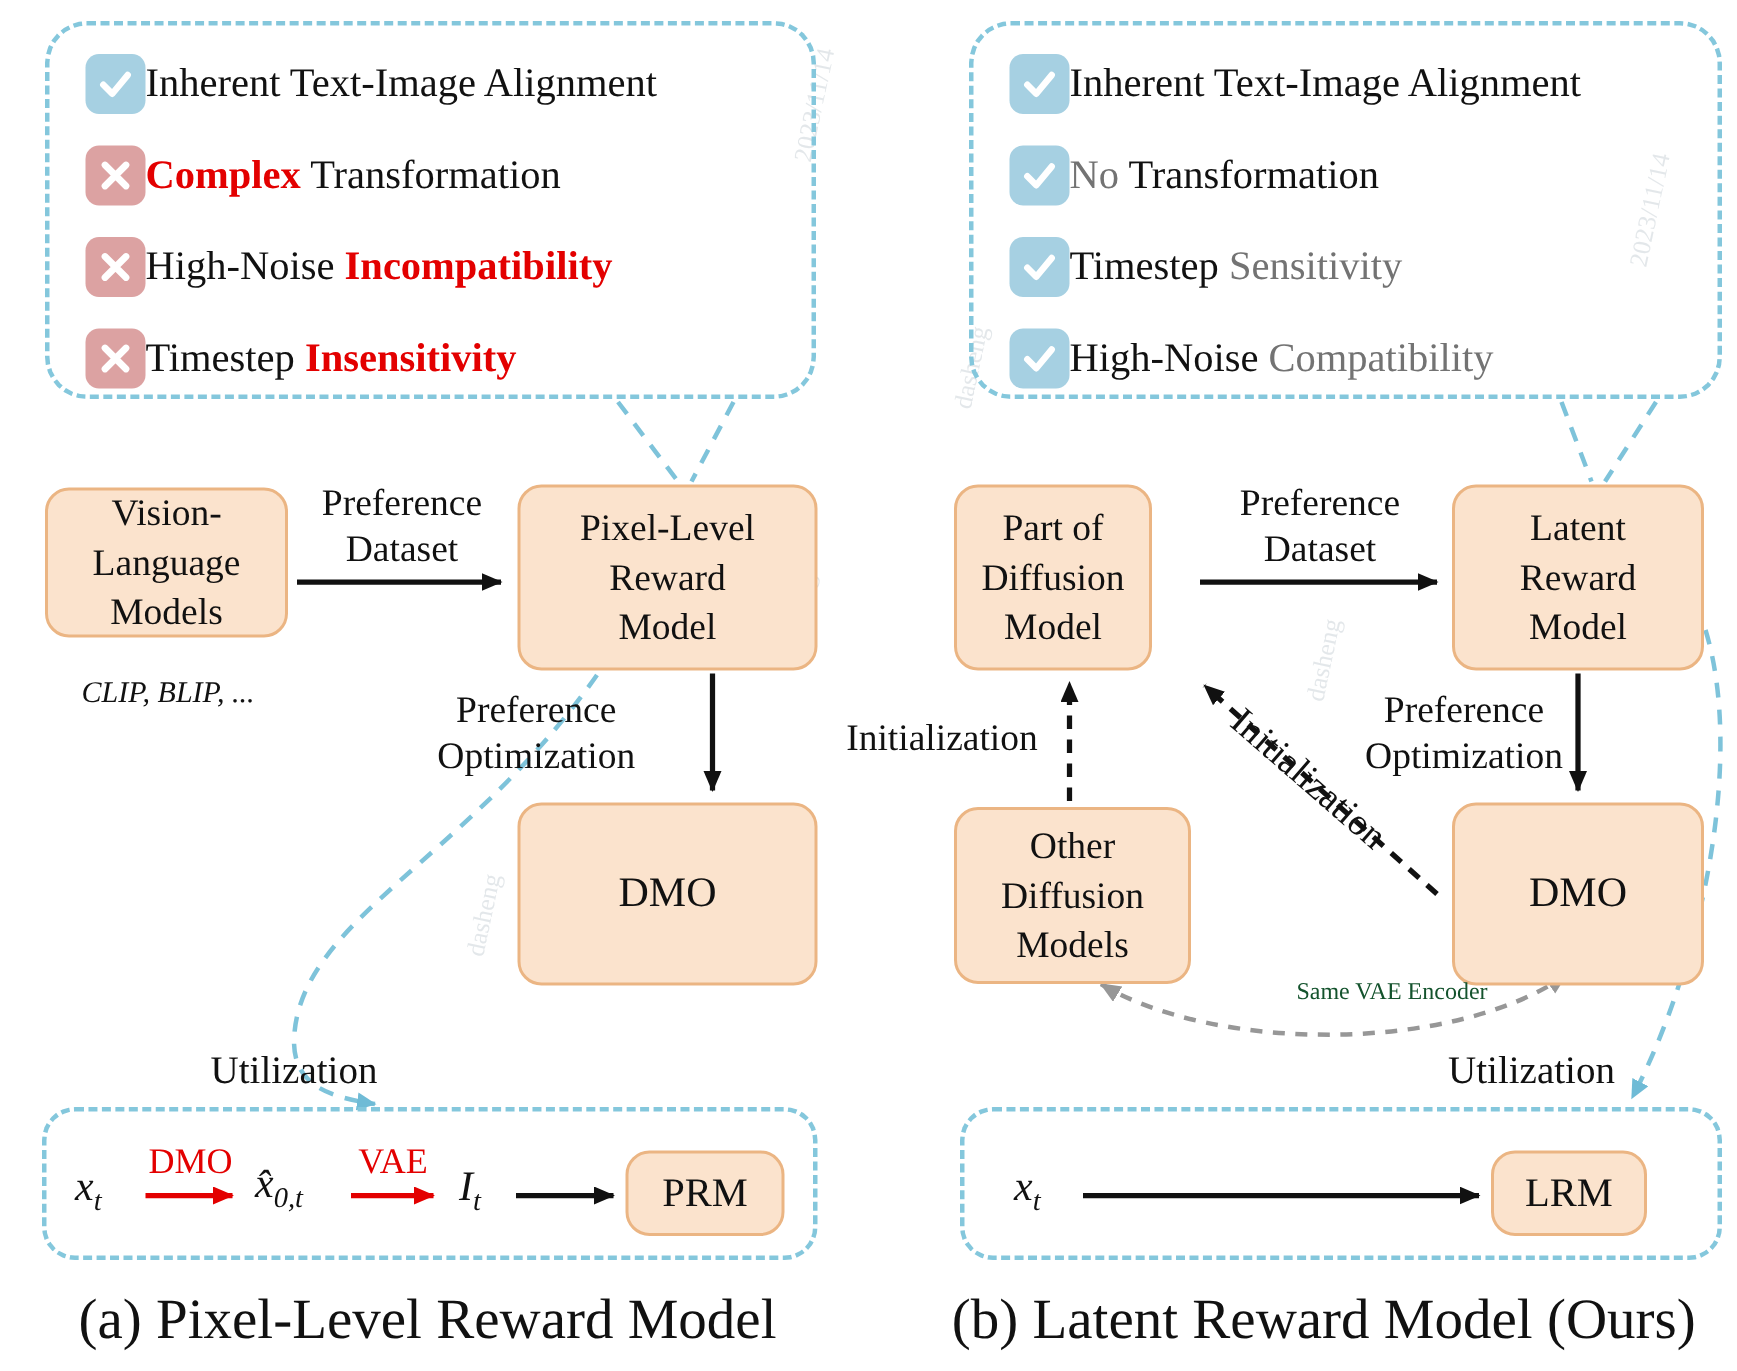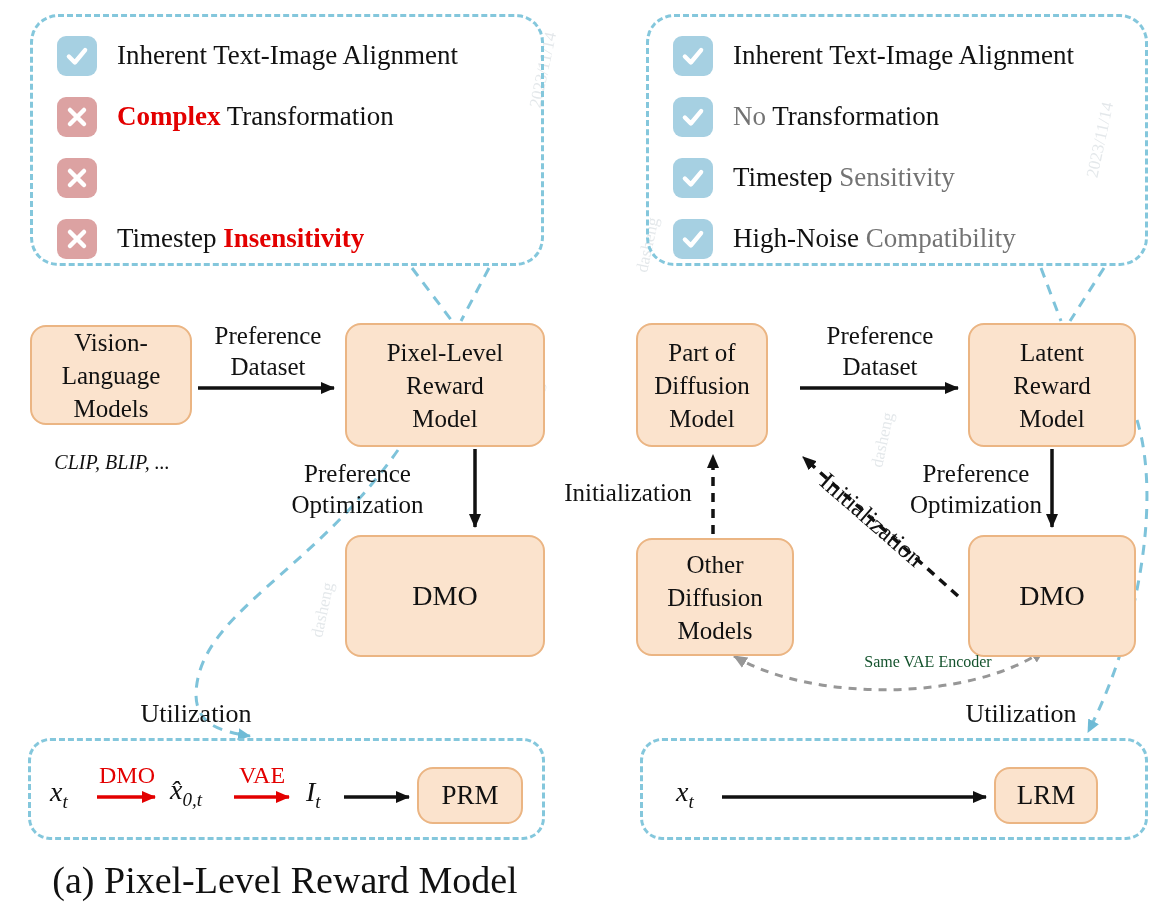--- a/index.html
+++ b/index.html
@@ -10,21 +10,21 @@
   .abs{position:absolute;}
   .layer-svg{position:absolute;left:0;top:0;z-index:1;pointer-events:none;}
   .layer-content{position:absolute;left:0;top:0;width:1158px;height:914px;z-index:2;}
   .layer-wm{position:absolute;left:0;top:0;width:1158px;height:914px;z-index:0;}
   .wm{position:absolute;font-size:17px;color:#c3ccd2;opacity:.45;transform:rotate(-78deg);white-space:nowrap;}
 
   .callout{
     position:absolute;border:3px dashed #84C7DC;border-radius:28px;
     box-sizing:border-box;padding-top:8px;
   }
-  .crow{height:61px;display:flex;align-items:center;gap:20px;padding-left:24px;text-align:right;}
+  .crow{height:61px;display:flex;align-items:center;padding-left:24px;text-align:right;}
   .cicon{width:40px;height:40px;border-radius:9px;flex:0 0 auto;display:flex;align-items:center;justify-content:center;}
   .cicon.check{background:#A6D0E2;}
   .cicon.cross{background:#DCA2A2;}
   .ctext{font-size:27px;line-height:1.1;}
   .em-red{color:#E30000;font-weight:bold;}
   .em-blue{color:#737373;font-weight:normal;}
 
   .pbox{
     position:absolute;background:#FBE3CD;border:2.5px solid #EBB583;border-radius:16px;
     box-sizing:border-box;display:flex;align-items:center;justify-content:center;
@@ -113,20 +113,21 @@
           </svg>
       </span>
       <span class="ctext"><span></span><span class="em-red">Complex</span><span> Transformation</span></span>
     </div>
     <div class="crow">
       <span class="cicon cross">
         <svg width="24" height="24" viewBox="0 0 24 24">
             <path d="M5 5 L19 19 M19 5 L5 19" fill="none" stroke="#fff" stroke-width="4.5" stroke-linecap="round"></path>
           </svg>
       </span>
+      <span class="ctext"><span>High-Noise </span><span class="em-red">Incompatibility</span><span></span></span>
     </div>
     <div class="crow">
       <span class="cicon cross">
         <svg width="24" height="24" viewBox="0 0 24 24">
             <path d="M5 5 L19 19 M19 5 L5 19" fill="none" stroke="#fff" stroke-width="4.5" stroke-linecap="round"></path>
           </svg>
       </span>
       <span class="ctext"><span>Timestep </span><span class="em-red">Insensitivity</span><span></span></span>
     </div>
   </div>
@@ -206,14 +207,15 @@
 Models</div>
   <div class="lbl" style="left:552px;top:477px;width:152px;">Initialization</div>
   <div class="lbl" style="left:787px;top:504px;width:170px;transform:rotate(41deg);">Initialization</div>
   <div class="lbl gray" style="left:818px;top:652px;width:220px;">Same VAE Encoder</div>
   <div class="lbl" style="left:946px;top:698px;width:150px;font-size:26px;">Utilization</div>
 
   <div class="dashbox" style="left:640px;top:738px;width:508px;height:102px;"></div>
   <span class="math abs" style="left:676px;top:776px;"><i>x</i><sub>t</sub></span>
   <div class="pbox" style="left:994px;top:767px;width:104px;height:57px;font-size:27px;">LRM</div>
 
+  <div class="caption" style="left:615px;top:858px;width:535px;">(b) Latent Reward Model (Ours)</div>
 
 </div>
 
 </body></html>

